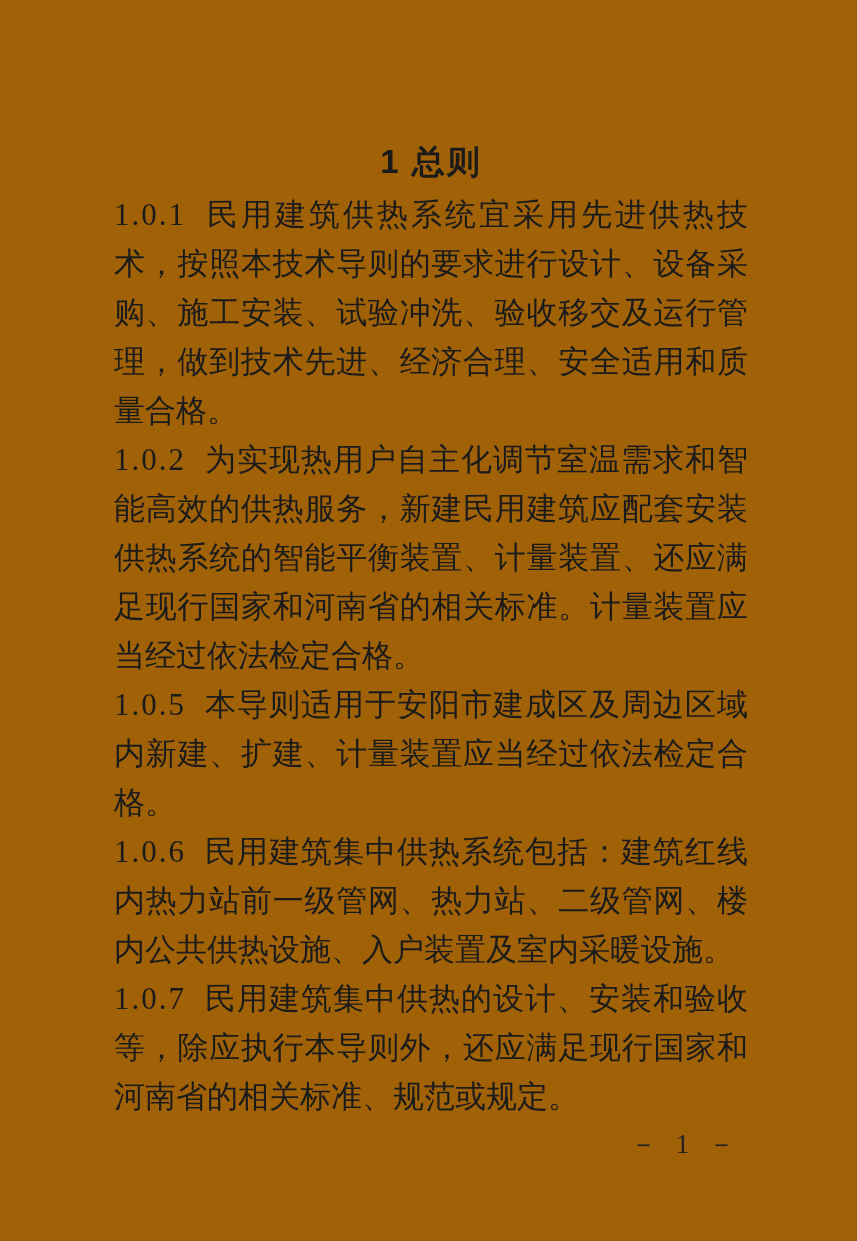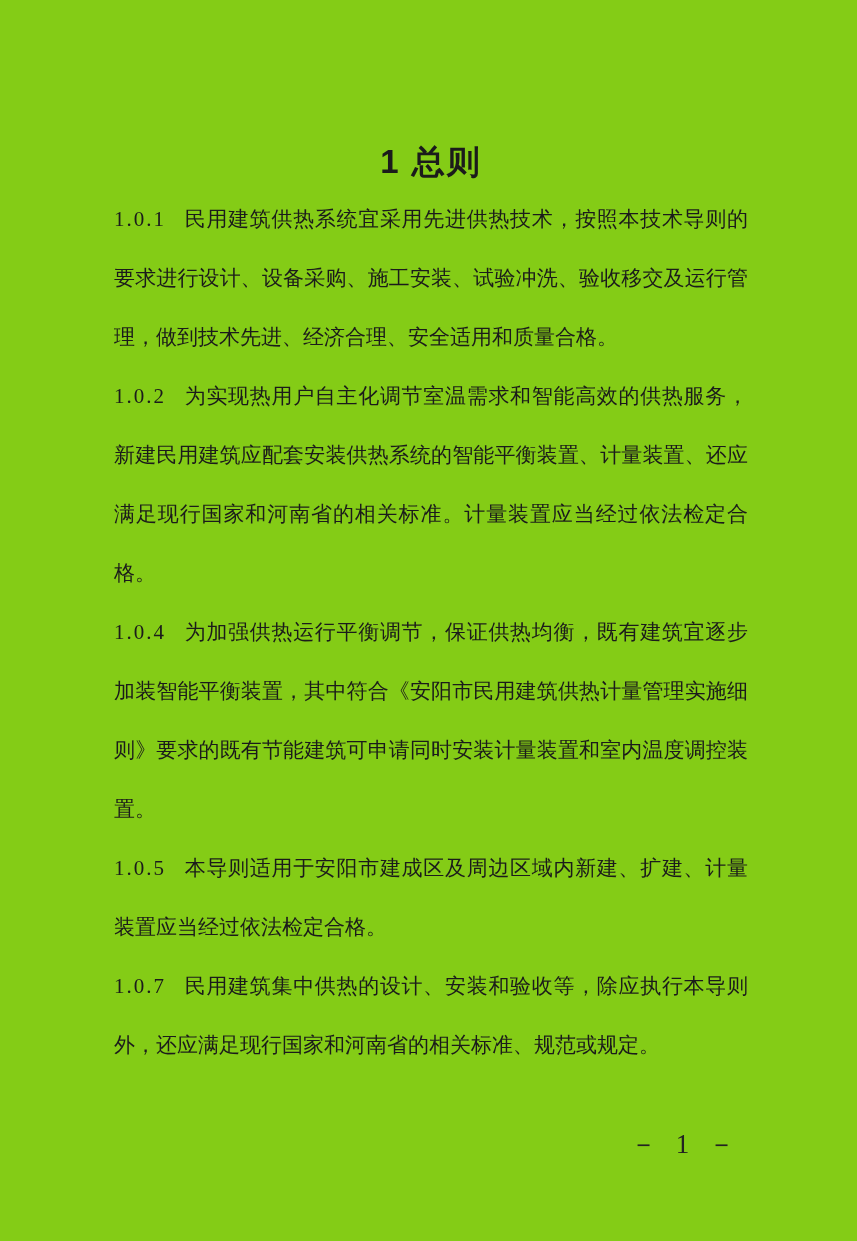--- a/index.html
+++ b/index.html
@@ -4,43 +4,43 @@
 <style>
   html, body {
     margin: 0;
     padding: 0;
     background: #ffffff;
   }
   .page {
     position: relative;
     width: 857px;
     height: 1241px;
-    background: #84cc16;
+    background: #a16207;
     color: #1b1b1b;
     overflow: hidden;
   }
   .content {
     position: absolute;
     left: 114px;
     top: 140px;
     width: 634px;
   }
   .doc-title {
     font-family: "Liberation Sans", "DejaVu Sans", sans-serif;
     font-weight: bold;
     font-size: 33px;
     line-height: 44px;
     text-align: center;
     margin: 0 0 6px 0;
     letter-spacing: 2px;
   }
   .clause {
     font-family: "Liberation Serif", "DejaVu Serif", serif;
-    font-size: 21px;
-    line-height: 59px;
+    font-size: 31px;
+    line-height: 49px;
     text-align: justify;
     margin: 0;
   }
   .clause-number {
     letter-spacing: 2px;
     padding-right: 18px;
     white-space: nowrap;
   }
   .page-number {
     position: absolute;
@@ -58,23 +58,23 @@
 <div class="page">
   <div class="content">
 
     <h1 class="doc-title">1  总则</h1>
 
     <p class="clause"><span class="clause-number">1.0.1</span><span>民用建筑供热系统宜采用先进供热技术，按照本技术导则的要求进行设计、设备采购、施工安装、试验冲洗、验收移交及运行管理，做到技术先进、经济合理、安全适用和质量合格。</span></p>
 
     <p class="clause"><span class="clause-number">1.0.2</span><span>为实现热用户自主化调节室温需求和智能高效的供热服务，新建民用建筑应配套安装供热系统的智能平衡装置、计量装置、还应满足现行国家和河南省的相关标准。计量装置应当经过依法检定合格。</span></p>
 
 
-    <p class="clause"><span class="clause-number">1.0.4</span><span>为加强供热运行平衡调节，保证供热均衡，既有建筑宜逐步加装智能平衡装置，其中符合《安阳市民用建筑供热计量管理实施细则》要求的既有节能建筑可申请同时安装计量装置和室内温度调控装置。</span></p>
 
     <p class="clause"><span class="clause-number">1.0.5</span><span>本导则适用于安阳市建成区及周边区域内新建、扩建、计量装置应当经过依法检定合格。</span></p>
 
+    <p class="clause"><span class="clause-number">1.0.6</span><span>民用建筑集中供热系统包括：建筑红线内热力站前一级管网、热力站、二级管网、楼内公共供热设施、入户装置及室内采暖设施。</span></p>
 
     <p class="clause"><span class="clause-number">1.0.7</span><span>民用建筑集中供热的设计、安装和验收等，除应执行本导则外，还应满足现行国家和河南省的相关标准、规范或规定。</span></p>
 
   </div>
 
   <div class="page-number">－ 1 －</div>
 </div>
 
 </body></html>

